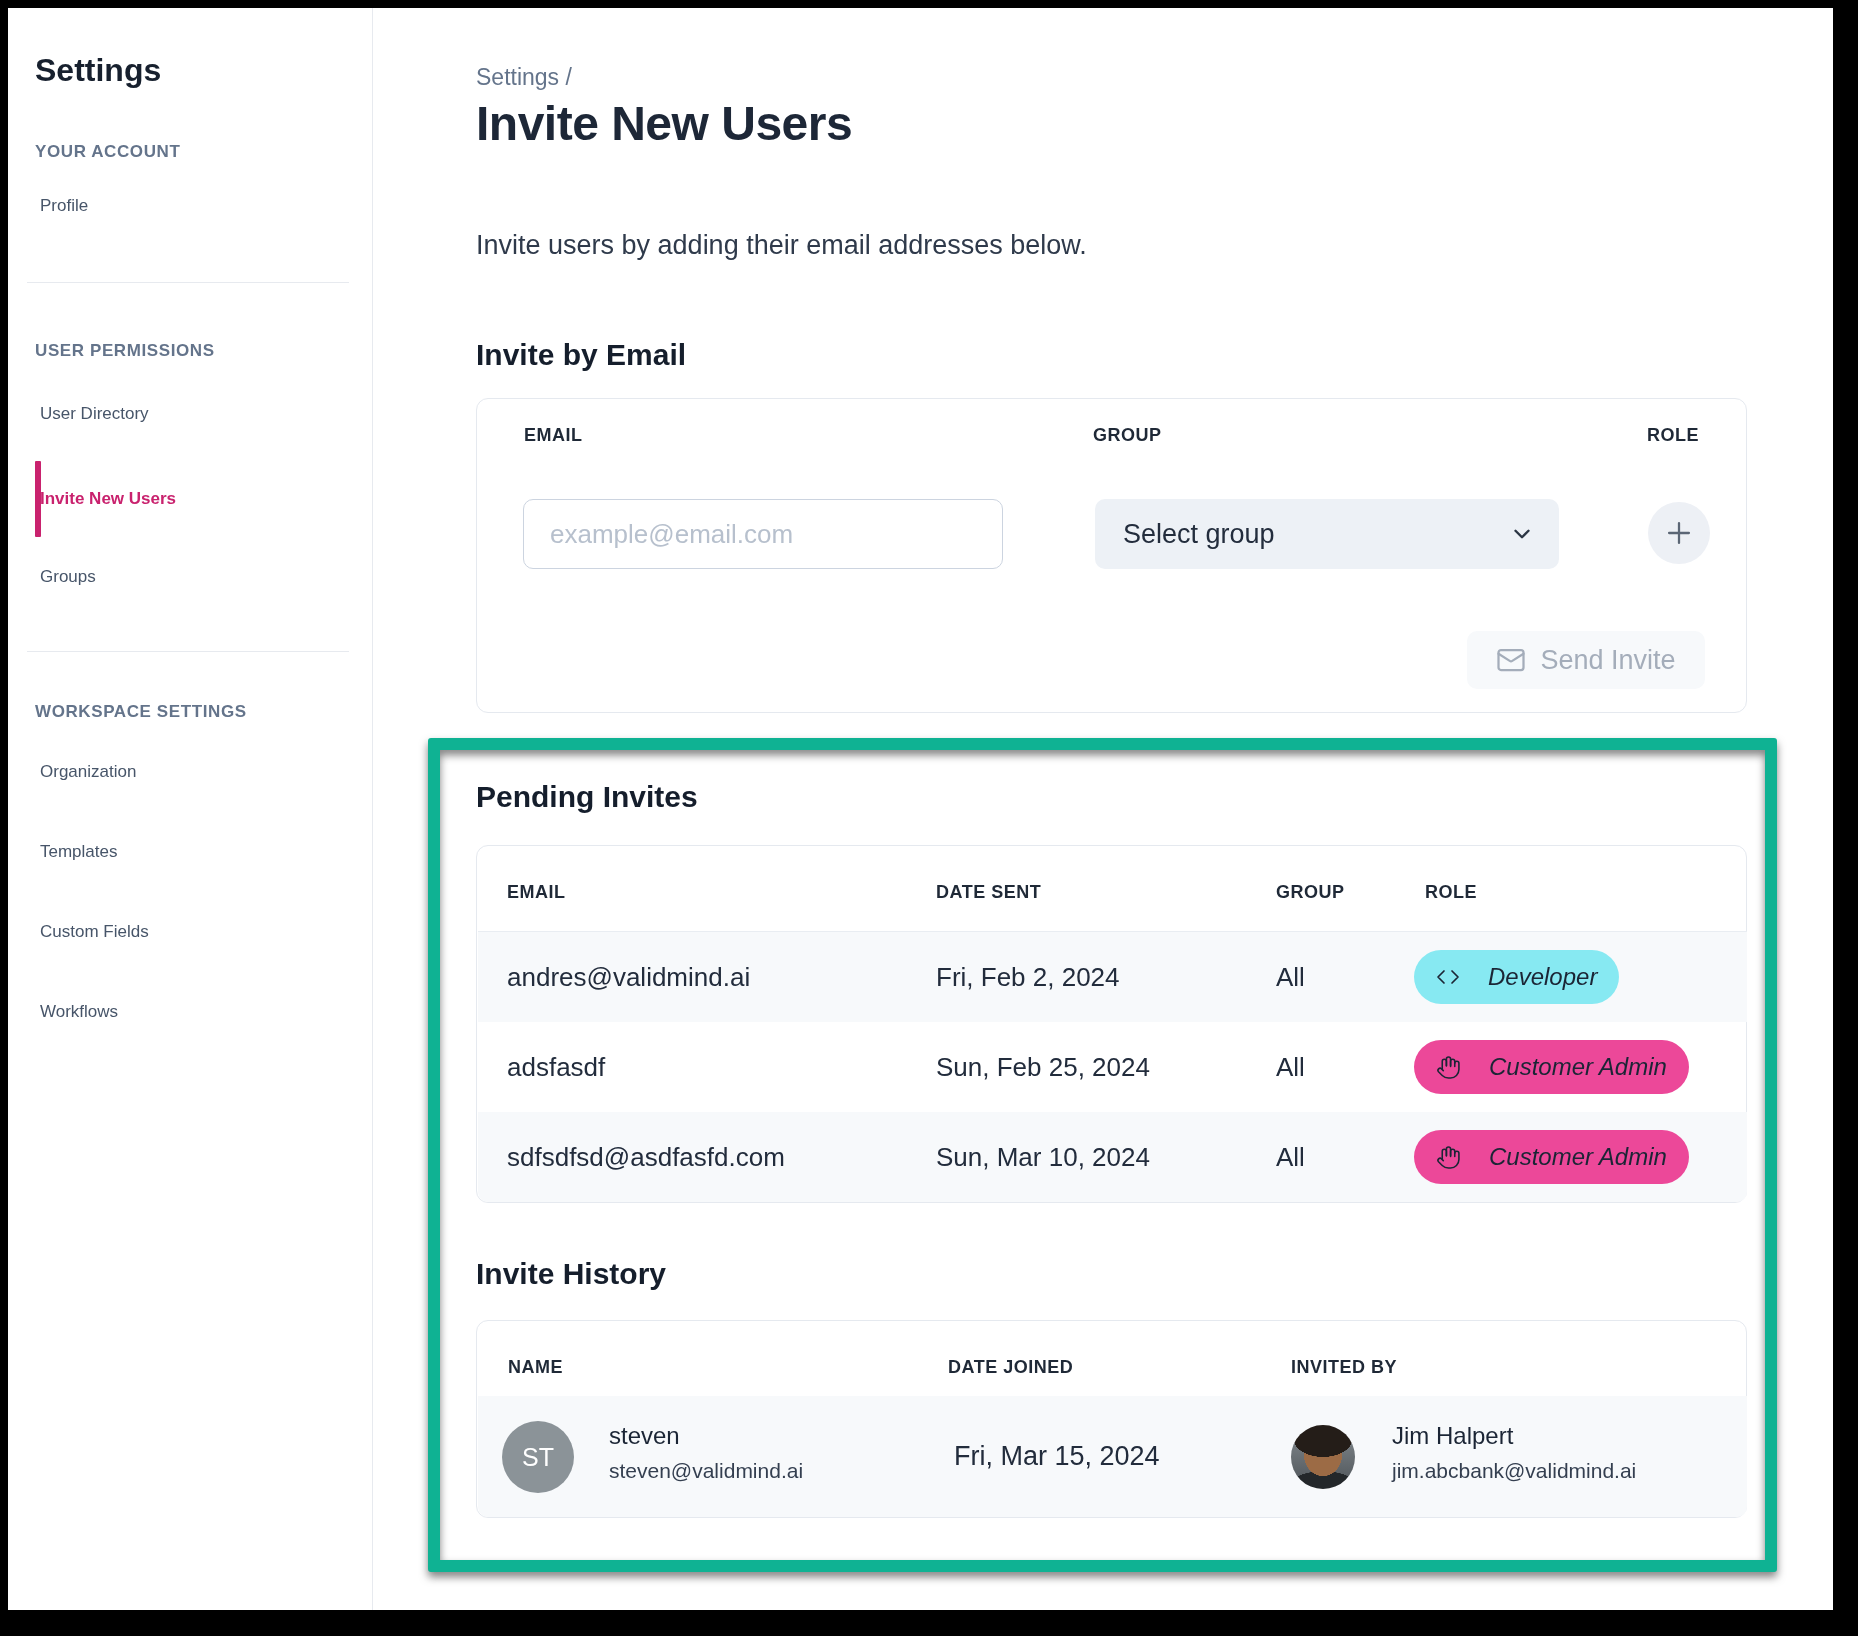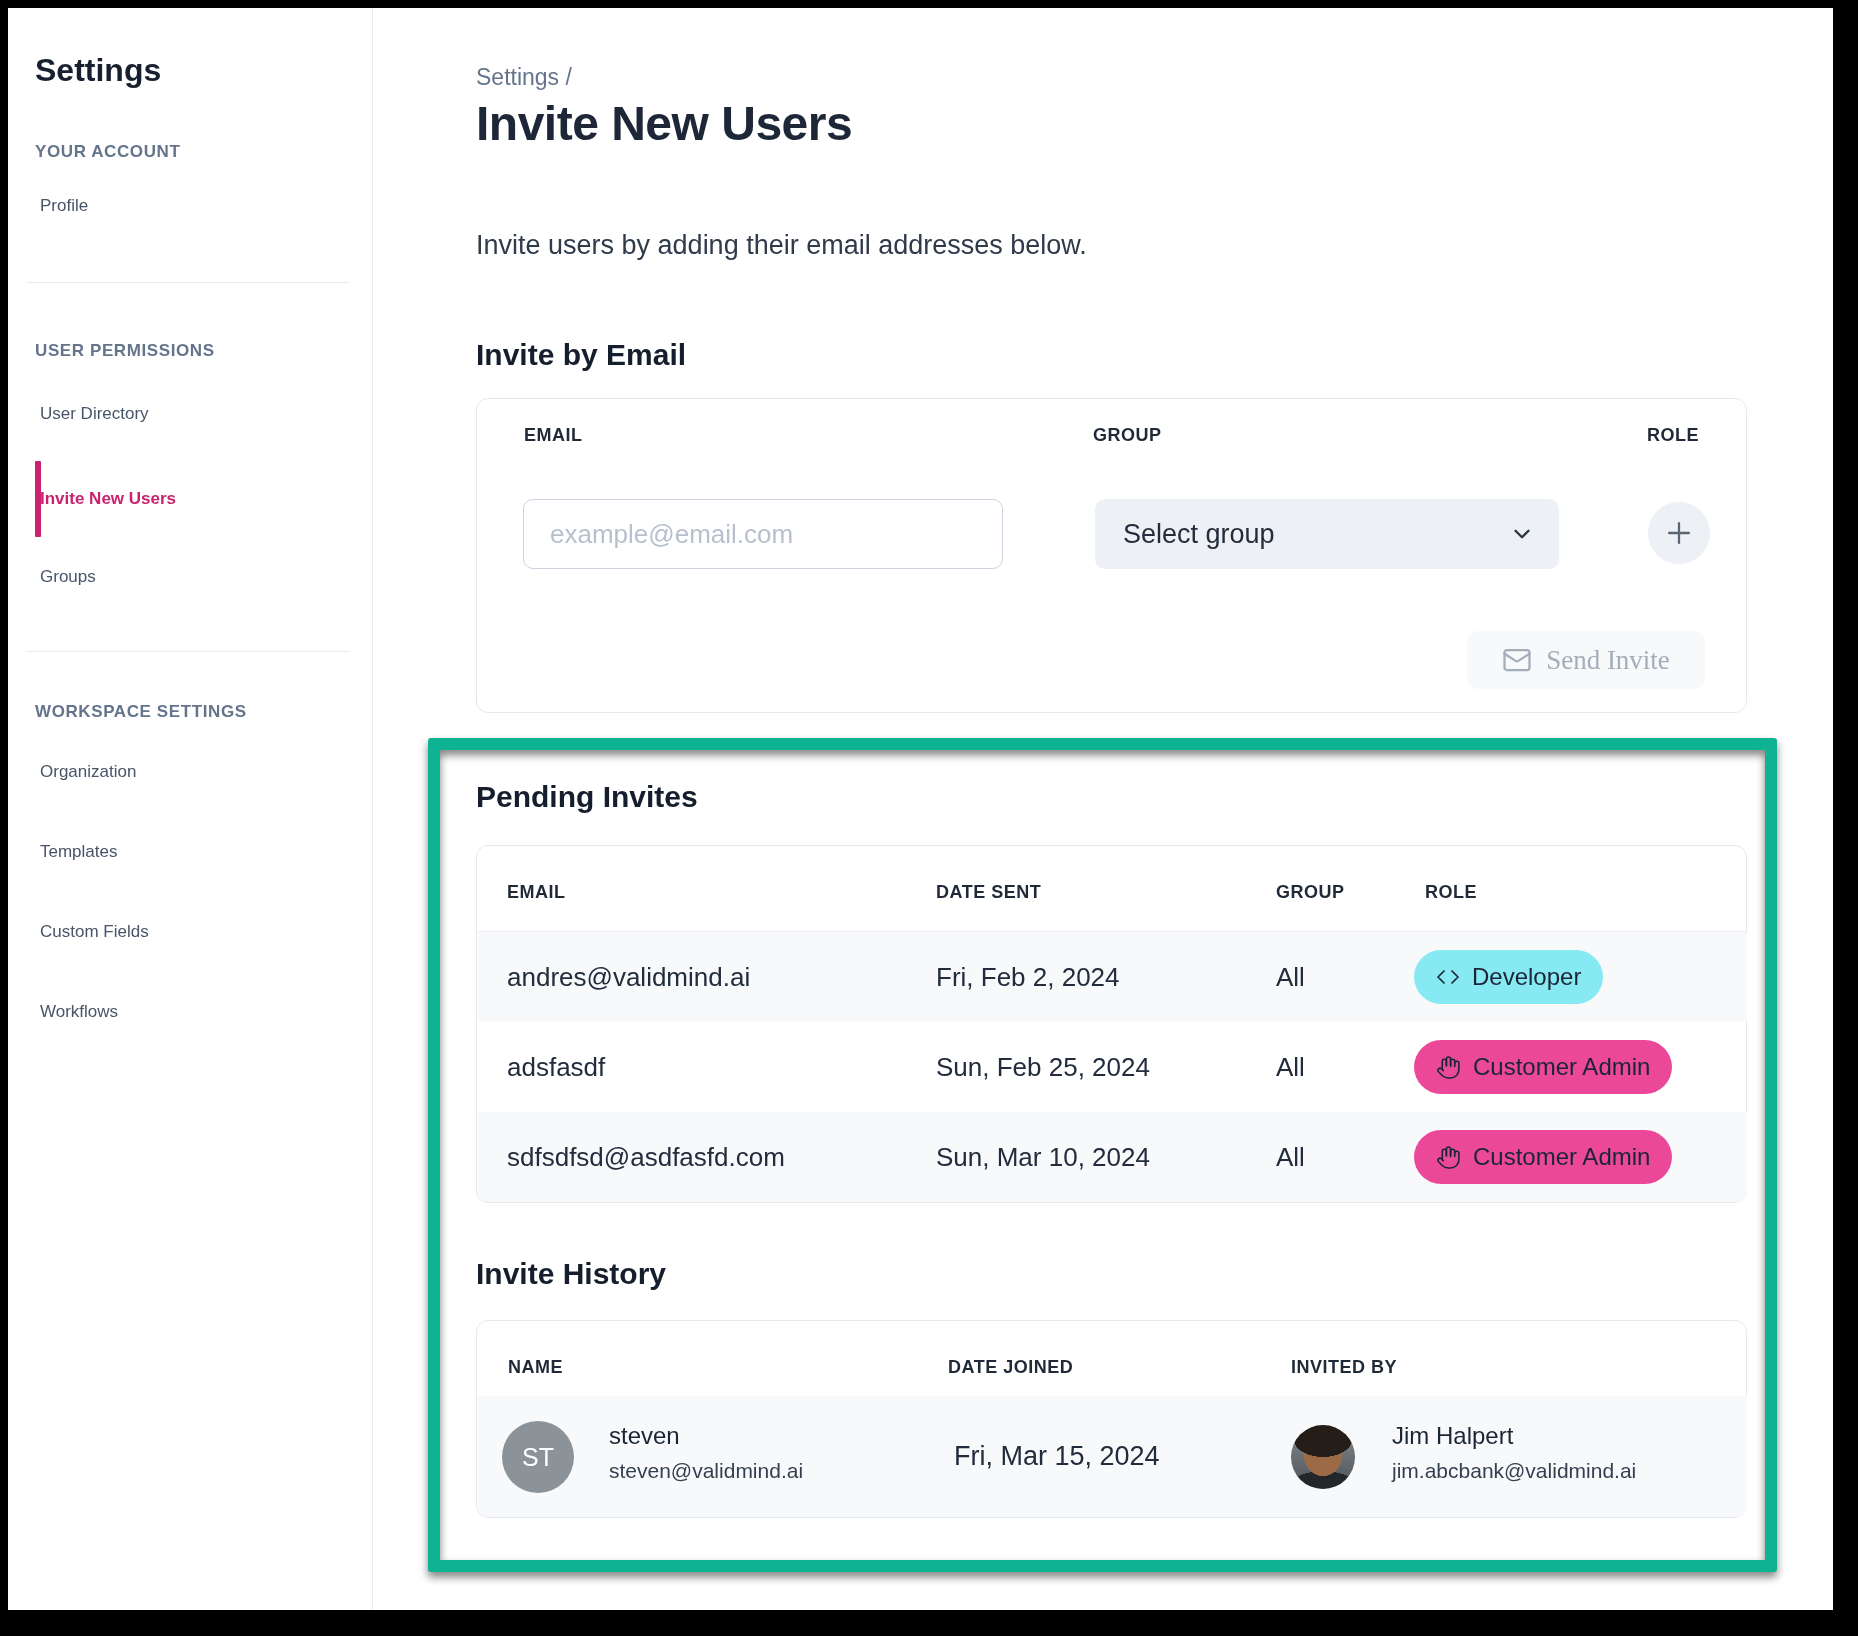--- a/index.html
+++ b/index.html
@@ -25,30 +25,30 @@
   .sec-heading { position:absolute; font-size:30px; font-weight:700; color:#151e2c; }
   .card { position:absolute; left:0; width:1271px; background:#fff; border:1px solid #e5e9ef; border-radius:12px; }
 
   
   .f-label { position:absolute; font-size:18px; font-weight:700; color:#1f2937; letter-spacing:.5px; }
   .email-input { position:absolute; left:46px; top:100px; width:480px; height:70px; border:1.5px solid #ccd4e0; border-radius:10px; font-size:26px; padding:0 26px; color:#b91c1c; outline:none; font-family:"Liberation Sans",sans-serif; }
   .email-input::placeholder { color:#b7c0cd; }
   .group-select { position:absolute; left:618px; top:100px; width:464px; height:70px; background:#edf1f6; border-radius:10px; font-size:27px; color:#232d3d; line-height:70px; padding:0 28px; cursor:pointer; }
   .group-select .chev { position:absolute; right:24px; top:22px; }
   .add-btn { position:absolute; left:1171px; top:103px; width:62px; height:62px; border-radius:50%; background:#edf0f5; border:none; cursor:pointer; display:flex; align-items:center; justify-content:center; }
-  .send-btn { position:absolute; left:990px; top:232px; width:238px; height:58px; background:#f7f9fb; border:none; border-radius:10px; font-size:27px; color:#a4adba; display:flex; align-items:center; justify-content:center; gap:14px; cursor:pointer; font-family:Liberation Serif, serif; }
+  .send-btn { position:absolute; left:990px; top:232px; width:238px; height:58px; background:#f7f9fb; border:none; border-radius:10px; font-size:27px; color:#a4adba; display:flex; align-items:center; justify-content:center; gap:14px; cursor:pointer; font-family:Liberation Sans, sans-serif; }
 
   
   .t-header { position:absolute; font-size:18px; font-weight:700; color:#1f2937; letter-spacing:.5px; }
   .t-cell { position:absolute; font-size:26px; color:#222c3c; }
   .p-row { position:absolute; left:1px; width:1269px; height:90px; }
   .p-row.stripe { background:#f7f9fb; }
   .p-row .t-cell { top:0; line-height:90px; }
   .hdr-divider { position:absolute; left:1px; width:1269px; height:1px; background:#e9edf2; }
-  .badge { position:absolute; top:18px; height:54px; border-radius:27px; display:flex; align-items:center; gap:12px; padding:0 22px; font-size:24px; color:#1b2535; }
+  .badge { position:absolute; top:18px; height:54px; border-radius:27px; display:flex; align-items:center; gap:28px; padding:0 22px; font-size:24px; color:#1b2535;font-style:italic; }
   .badge.developer { background:#87e9f2; }
   .badge.admin { background:#ec4899; }
 
   
   .h-row { position:absolute; left:1px; top:75px; width:1269px; height:121px; background:#f7f9fb; border-radius:0 0 10px 10px; }
   .avatar-initials { position:absolute; left:24px; top:25px; width:72px; height:72px; border-radius:50%; background:#8b9398; color:#fff; font-size:25px; display:flex; align-items:center; justify-content:center; }
   .avatar-photo { position:absolute; left:813px; top:29px; width:64px; height:64px; border-radius:50%;
     background:
       radial-gradient(ellipse 46% 28% at 50% 22%, #241d18 0 99%, rgba(0,0,0,0) 100%),
       radial-gradient(ellipse 30% 34% at 50% 46%, #9c6b45 0 99%, rgba(0,0,0,0) 100%),

